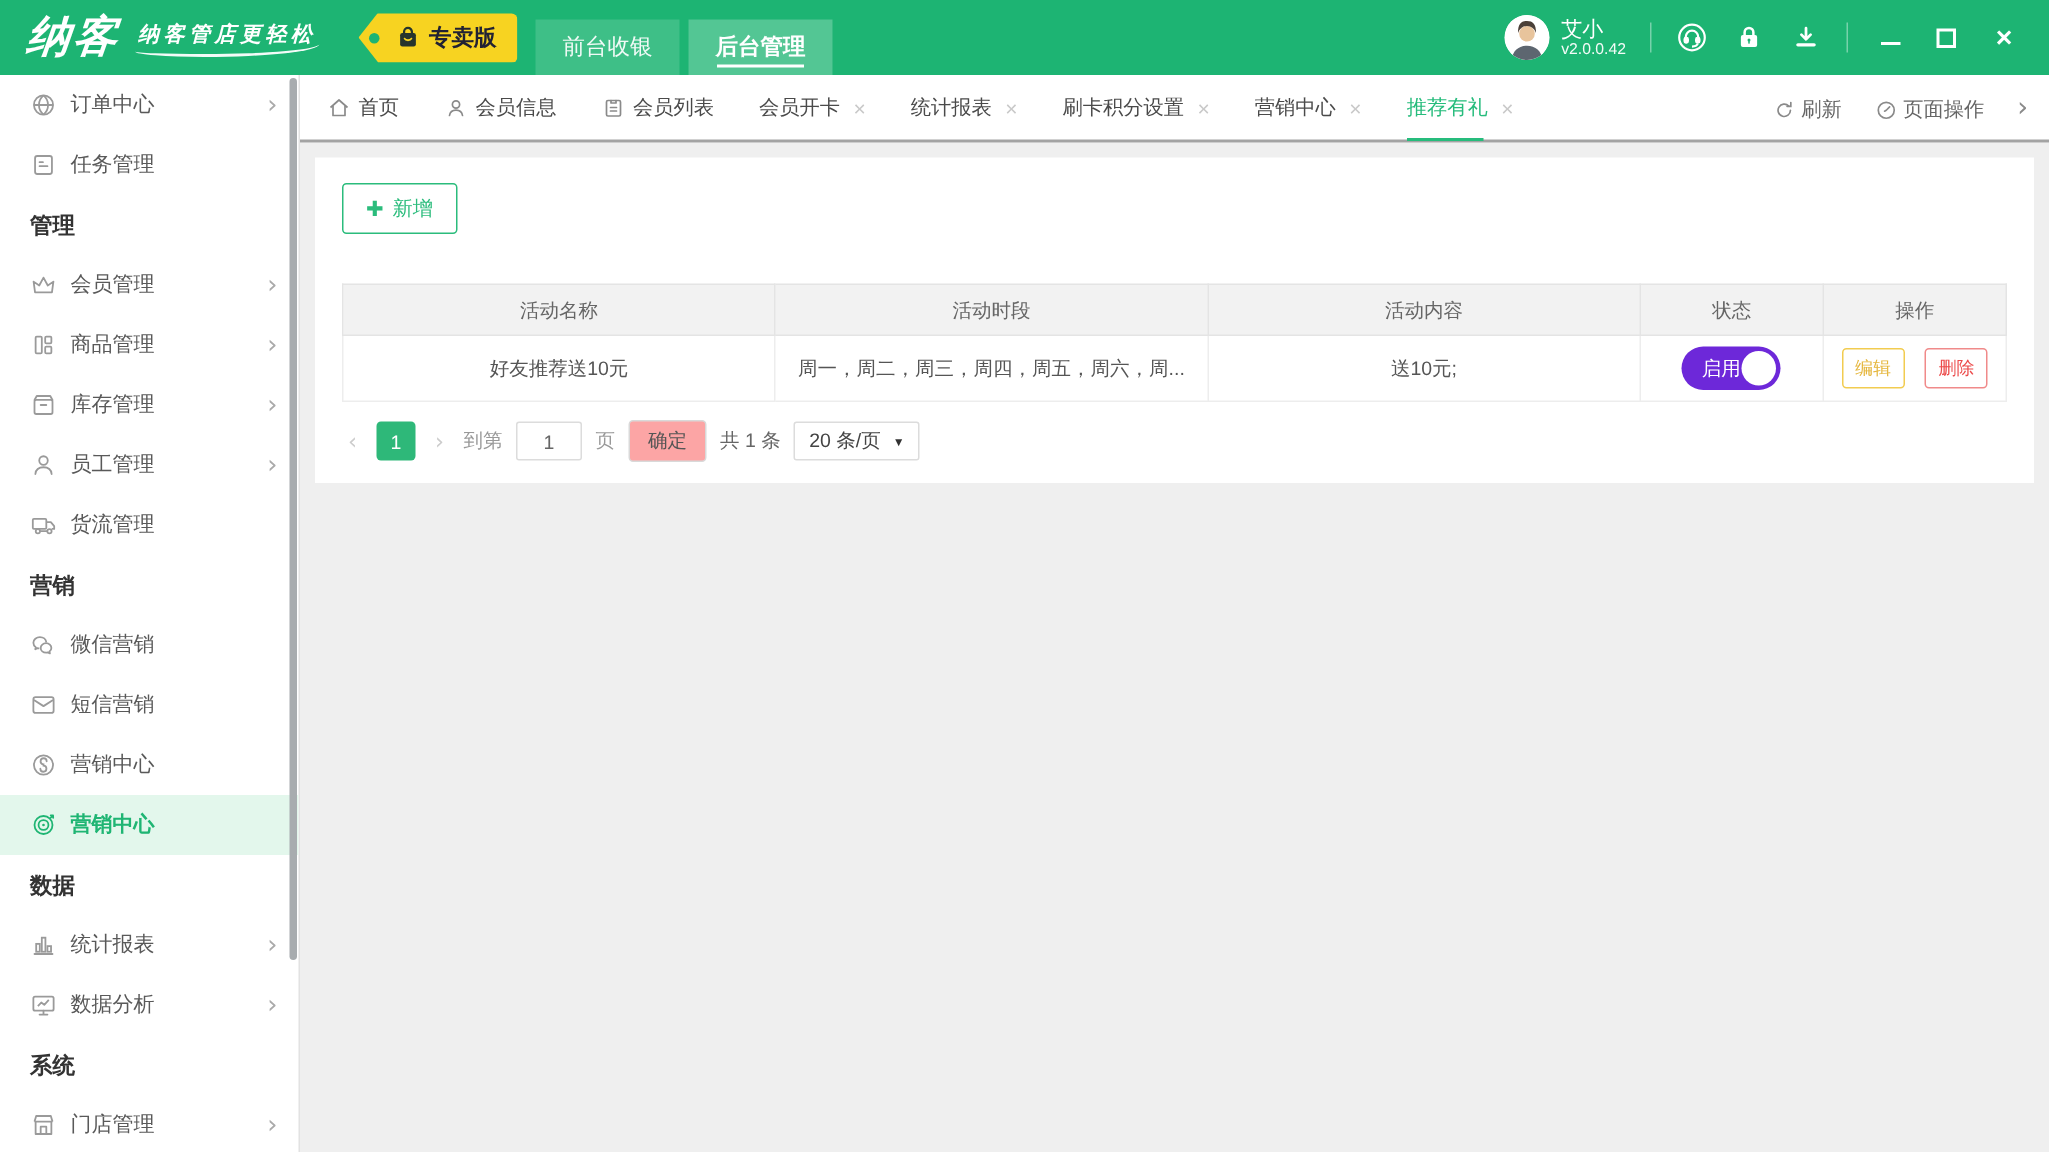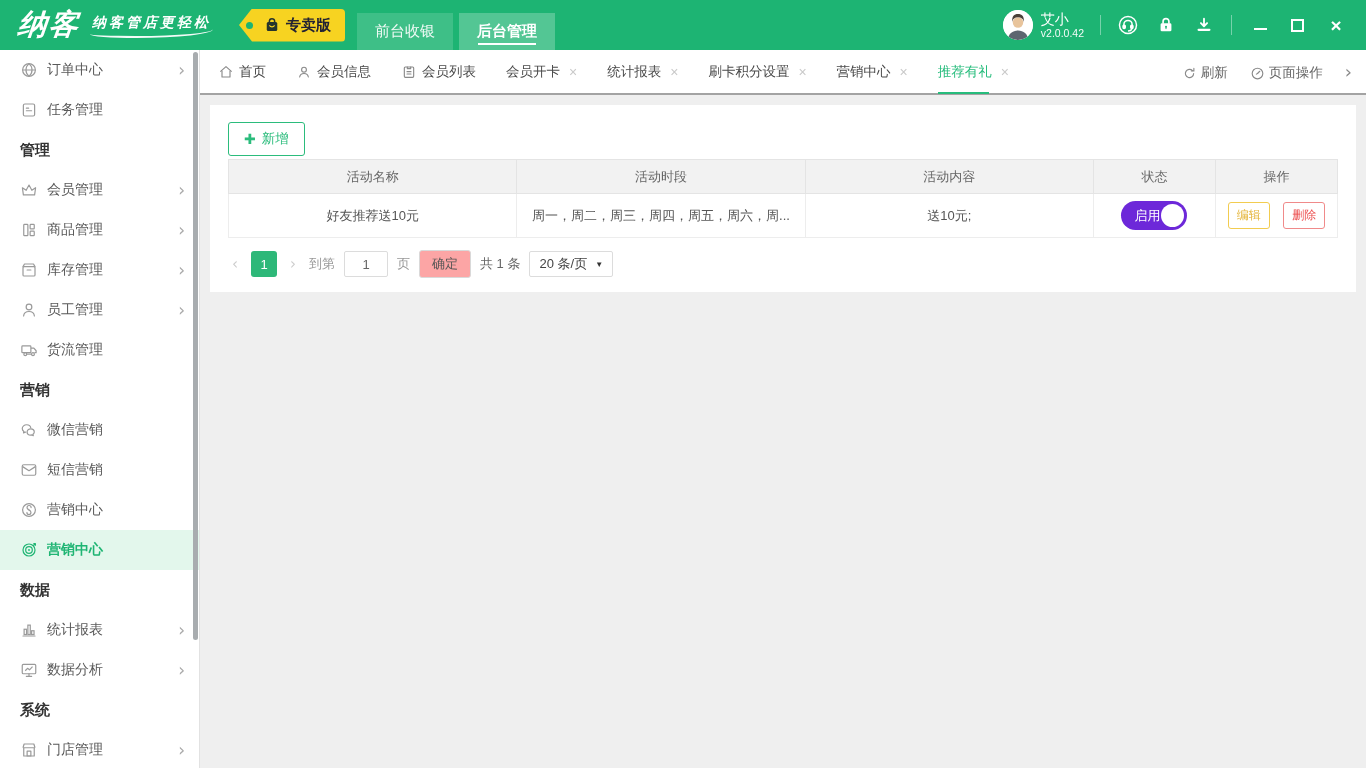--- a/index.html
+++ b/index.html
@@ -67,21 +67,21 @@
   .more-chev { color:#8a8a8a; font-size:18px; cursor:pointer; font-family:"DejaVu Sans",sans-serif; }
 
   
   .page { padding:10px; }
   .card { background:#fff; padding:17px 18px 14px; }
   .btn-add { display:inline-flex; align-items:center; gap:6px; border:1px solid #2BBC7C; color:#2BBC7C;
     background:#fff; font-size:13.5px; padding:7px 15px; border-radius:3px; cursor:pointer;
     font-family:inherit; }
   .btn-add .plus { font-weight:bold; font-size:14px; line-height:1; }
 
-  table.grid { width:100%; border-collapse:collapse; margin-top:3px; font-size:13px;padding-left:20px; }
+  table.grid { width:100%; border-collapse:collapse; margin-top:33px; font-size:13px;padding-left:20px; }
   table.grid th { background:#F2F2F2; color:#666; font-weight:normal; height:34px;
     border:1px solid #e4e4e4; text-align:center; }
   table.grid td { height:44px; border:1px solid #ededed; text-align:center; color:#555; background:#fff; }
 
   .toggle { width:66px; height:29px; border-radius:15px; background:#6d28d9; color:#fff; font-size:13px;
     display:inline-flex; align-items:center; padding-left:13px; position:relative; cursor:pointer; }
   .toggle .knob { position:absolute; right:3px; top:3px; width:23px; height:23px; border-radius:50%; background:#fff; }
 
   .b-act { font-size:12px; padding:4px 8px; border-radius:3px; background:#fff; cursor:pointer; font-family:inherit; }
   .b-edit { border:1px solid #F2CC50; color:#E5B63C; margin-right:10px; }

